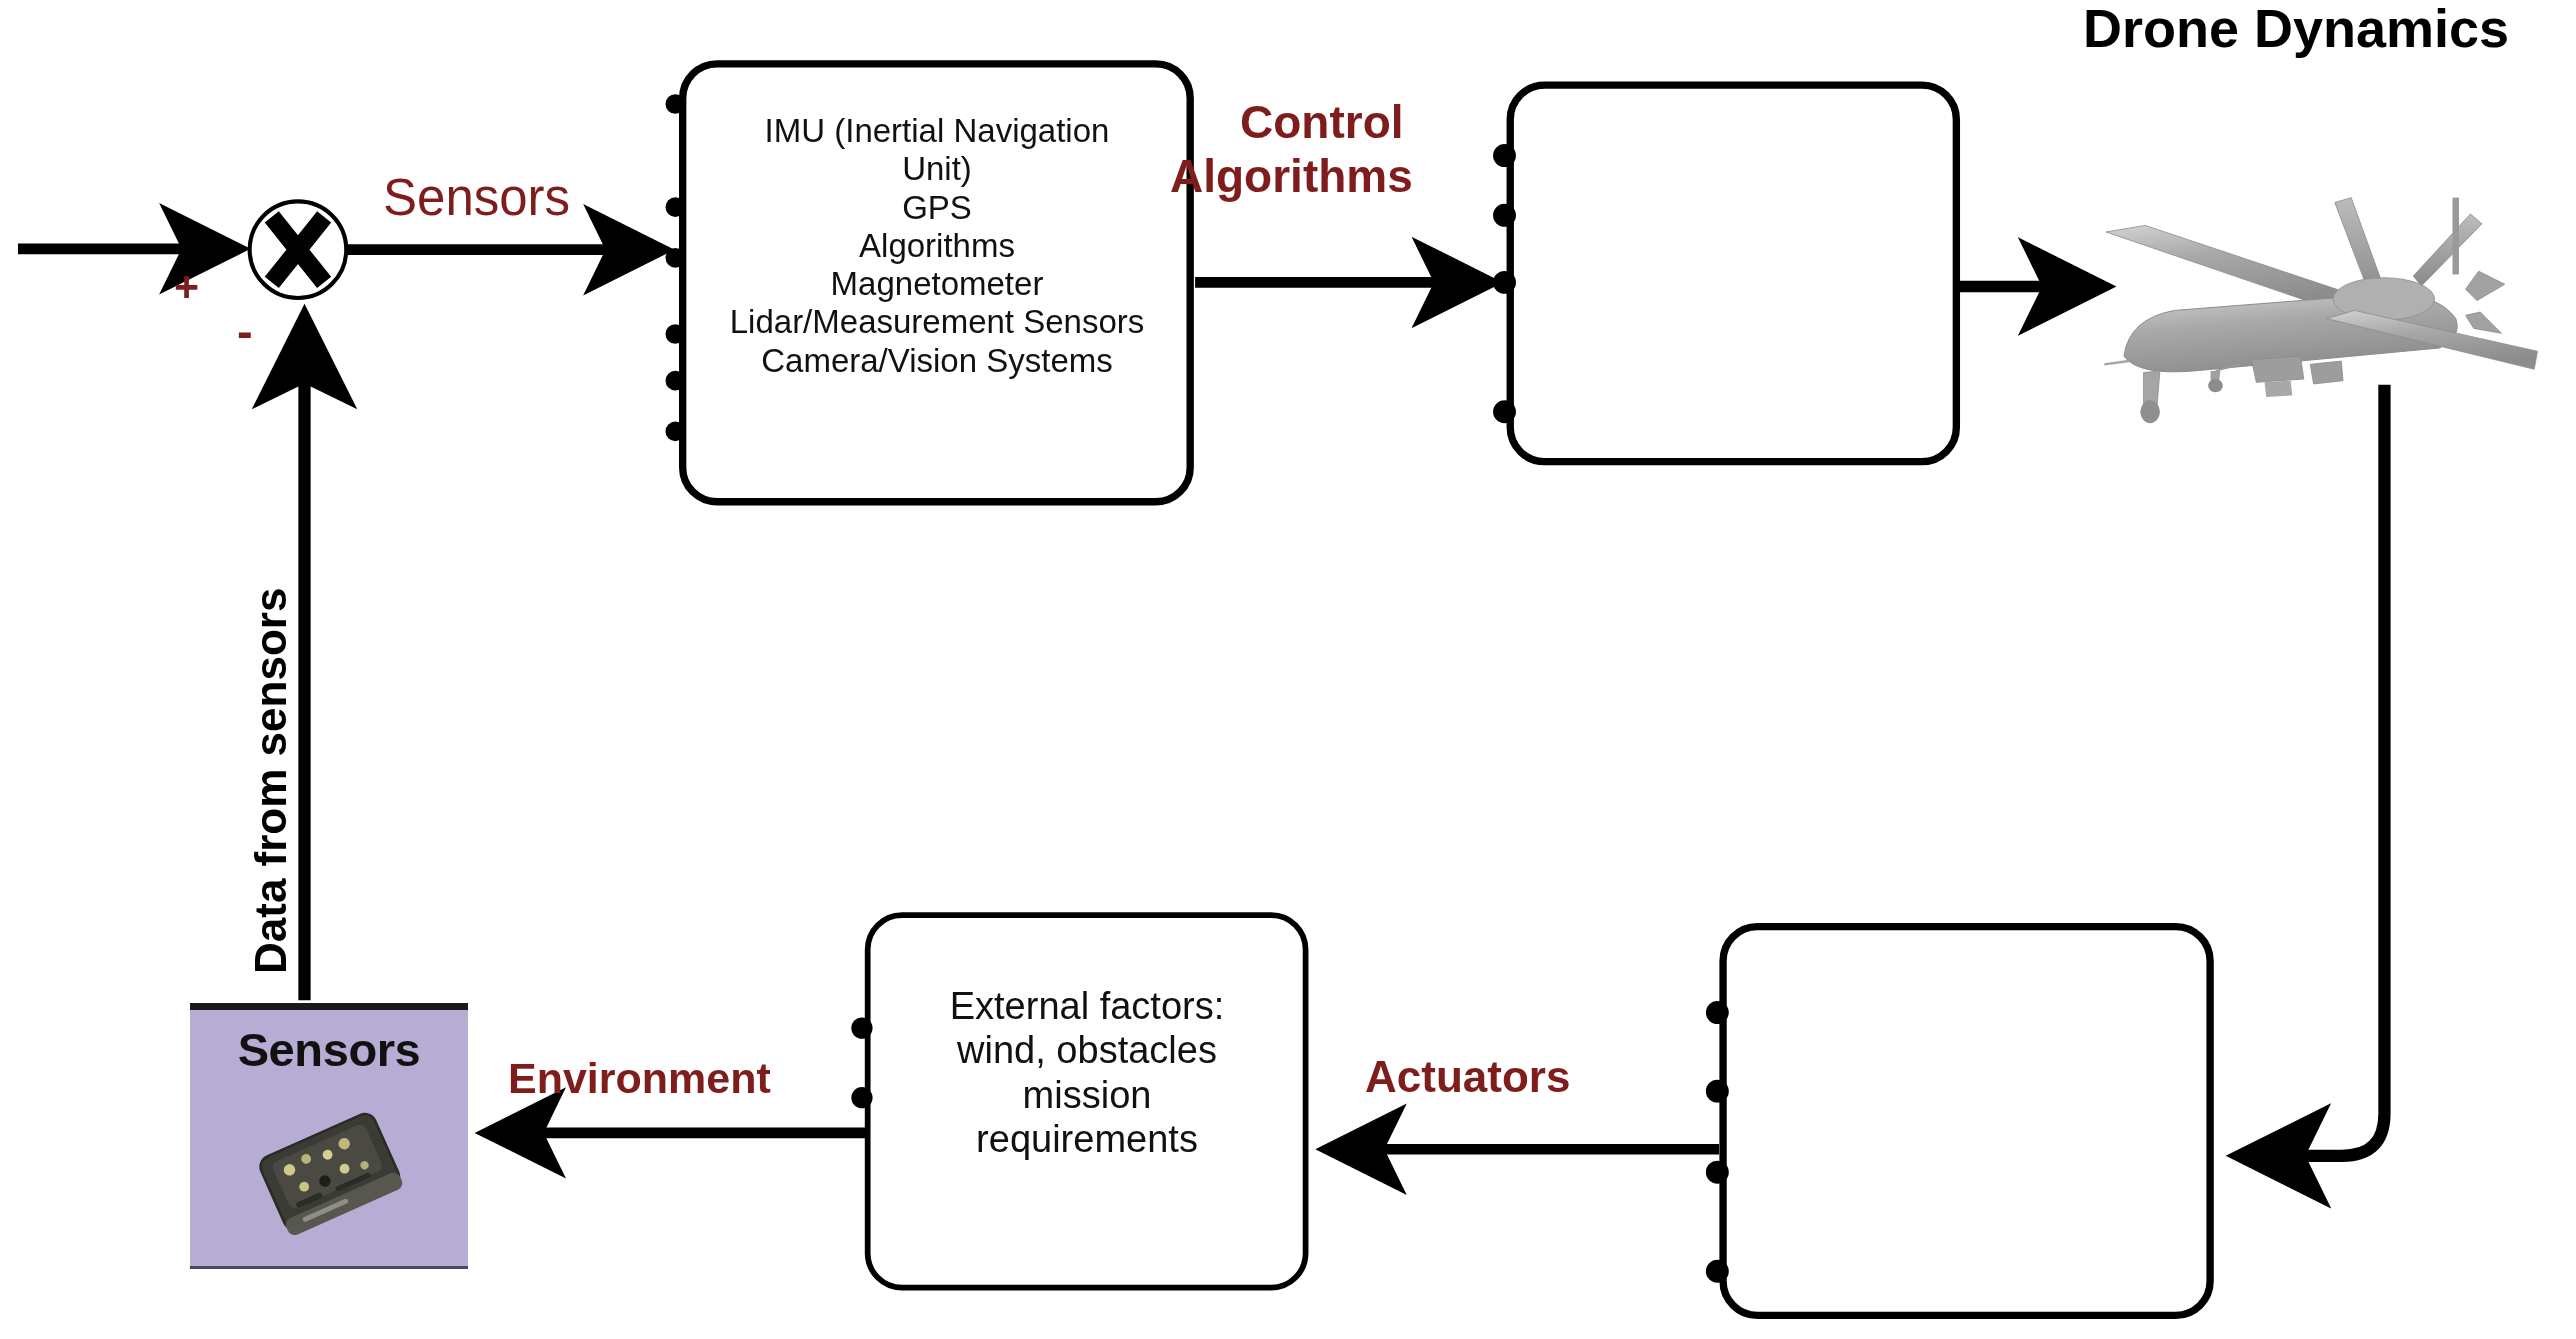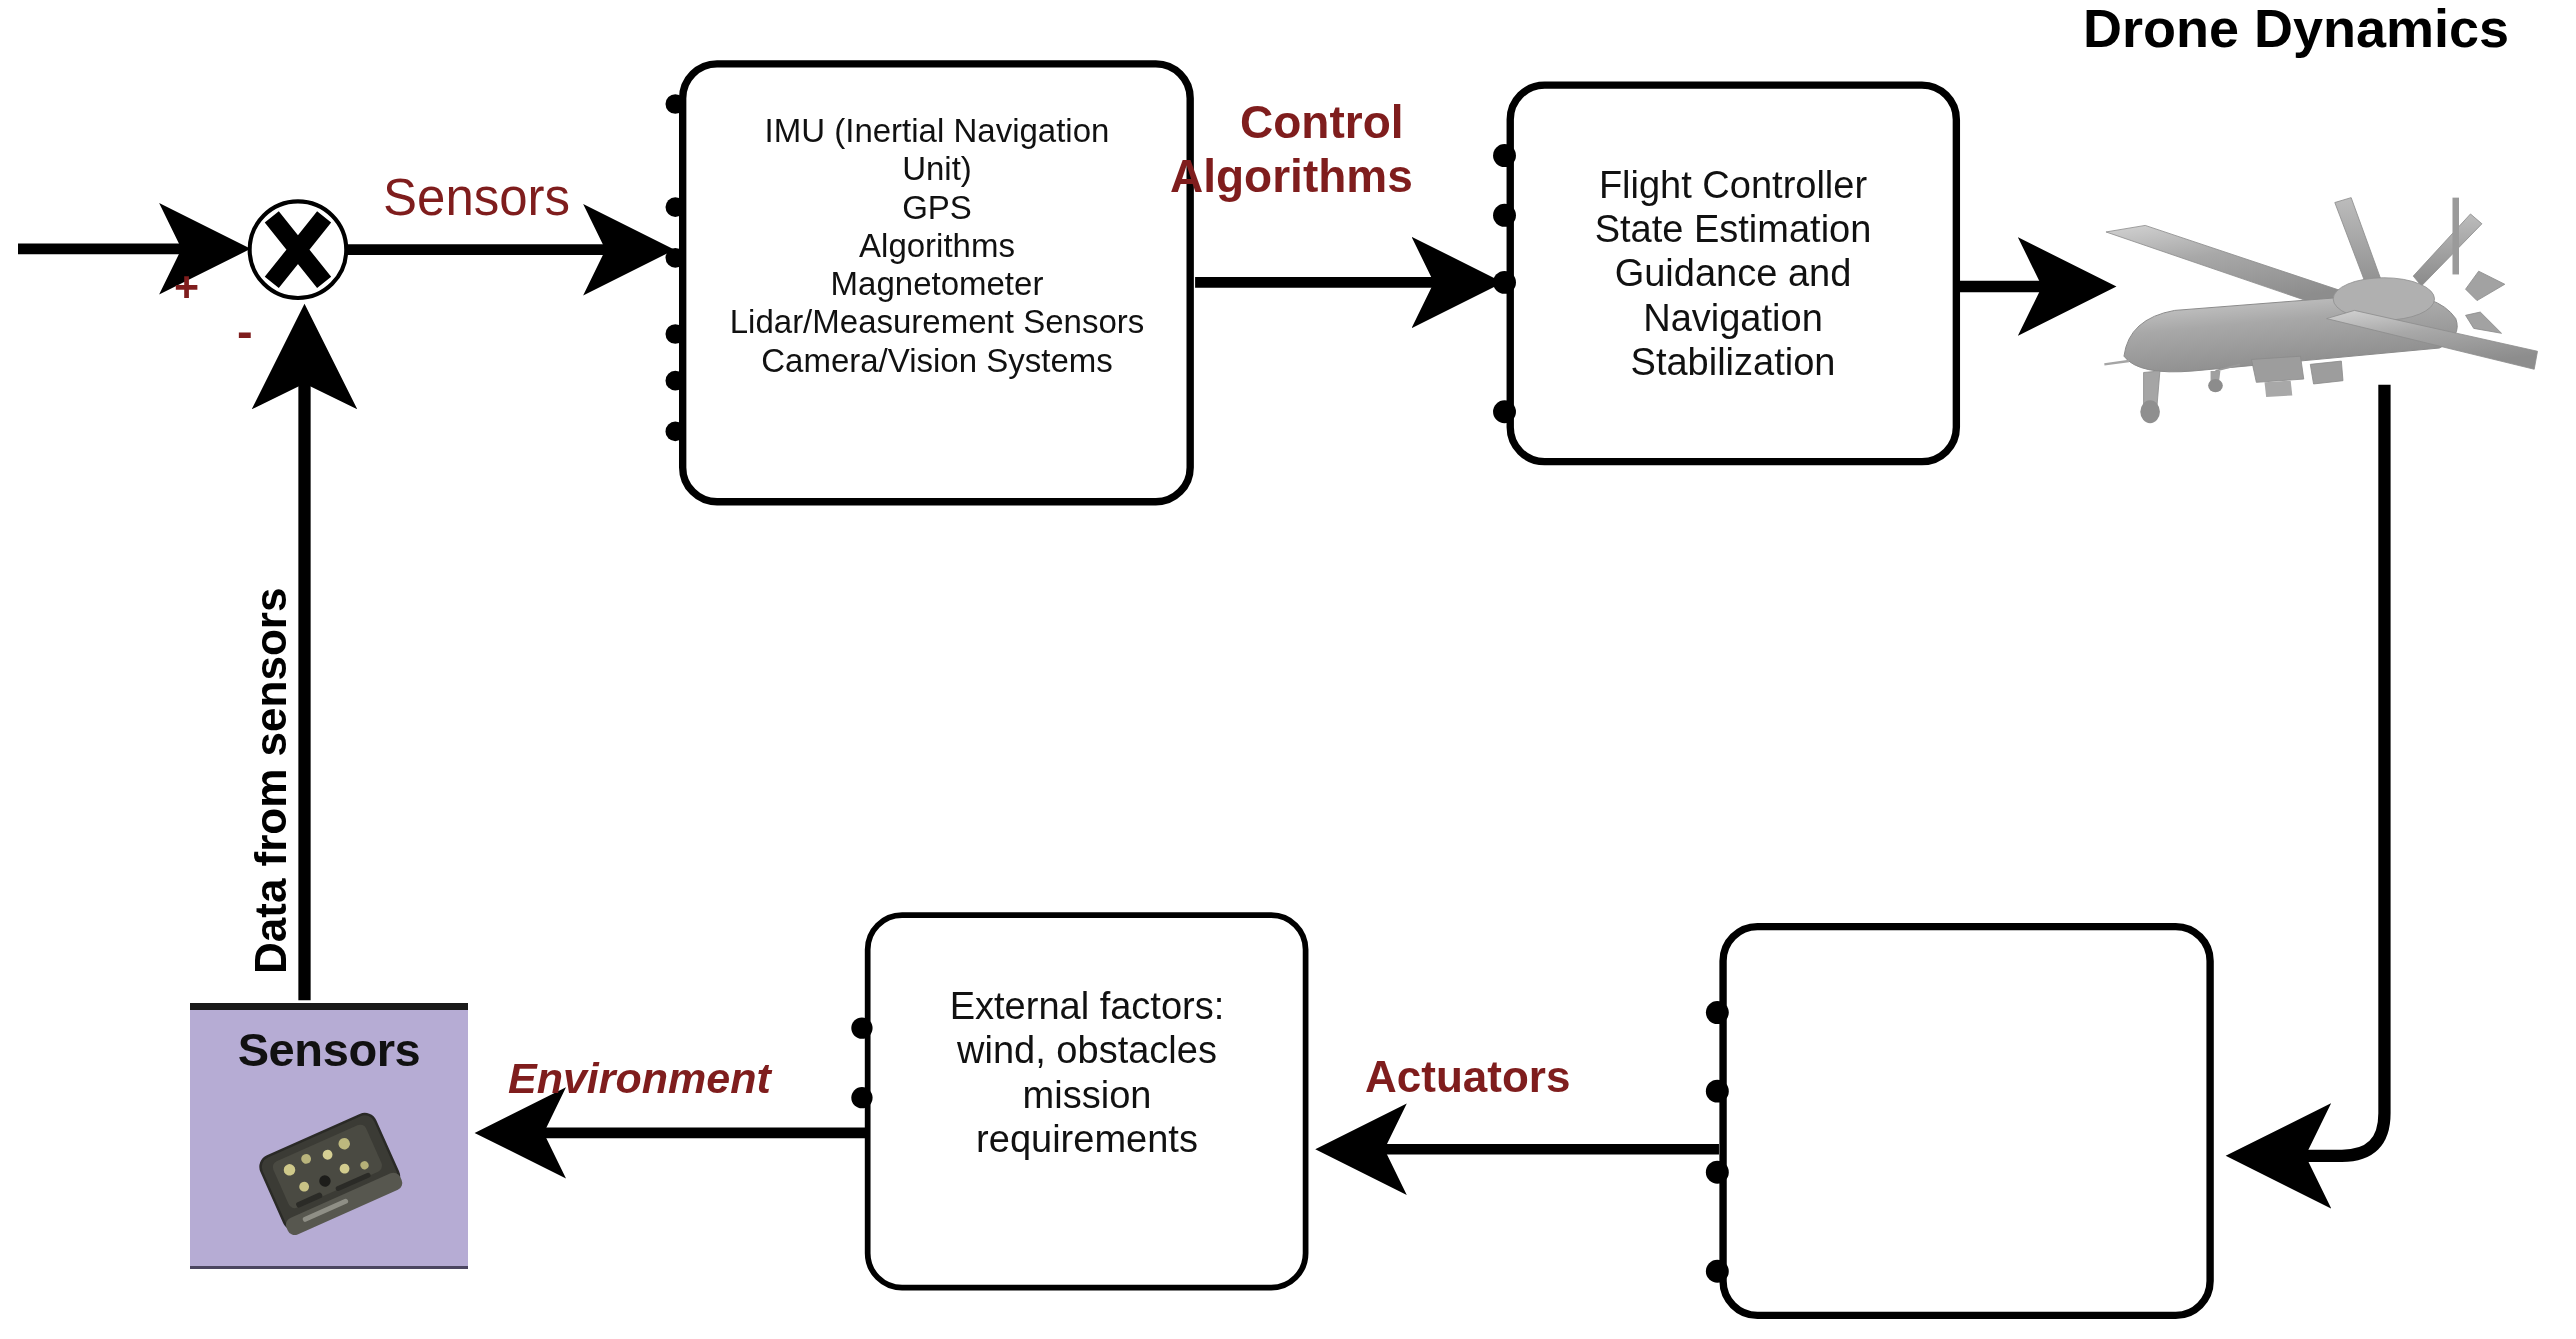--- a/index.html
+++ b/index.html
@@ -201,44 +201,37 @@
   <div class="boxtext" style="left:683px;top:74px;width:508px;height:344px;font-size:33px;">
     <span>IMU (Inertial Navigation</span>
     <span>Unit)</span>
     <span>GPS</span>
     <span>Algorithms</span>
     <span>Magnetometer</span>
     <span>Lidar/Measurement Sensors</span>
     <span>Camera/Vision Systems</span>
   </div>
 
-  <div class="boxtext" style="left:1510px;top:85px;width:446px;height:377px;font-size:38px;">
-    <span>Flight Controller</span>
-    <span>State Estimation</span>
-    <span>Guidance and</span>
-    <span>Navigation</span>
-    <span>Stabilization</span>
-  </div>
 
 
   <div class="boxtext" style="left:868px;top:917px;width:438px;height:311px;font-size:38px;">
     <span>External factors:</span>
     <span>wind, obstacles</span>
     <span>mission</span>
     <span>requirements</span>
   </div>
 
   <div class="lbl" style="left:383px;top:168px;font-size:51px;">Sensors</div>
 
   <div class="lbl bold" style="left:1240px;top:95px;font-size:46px;">Control</div>
   <div class="lbl bold" style="left:1170px;top:149px;font-size:46px;">Algorithms</div>
 
   <div class="lbl bold" style="left:1365px;top:1052px;font-size:44px;">Actuators</div>
 
-  <div class="lbl bold" style="left:508px;top:1054px;font-size:43px;font-style:italic;">Environment</div>
+  <div class="lbl bold" style="left:508px;top:1054px;font-size:43px;">Environment</div>
 
   <div class="vlabel" style="left:246px;top:974px;font-size:44px;transform:rotate(-90deg);">Data from sensors</div>
 
   <div class="lbl bold" style="left:174px;top:262px;font-size:43px;">+</div>
   <div class="lbl bold" style="left:237px;top:303px;font-size:47px;">-</div>
 
   <div class="title-dd" style="left:2083px;top:-3.3px;">Drone Dynamics</div>
 
 </div>
 

